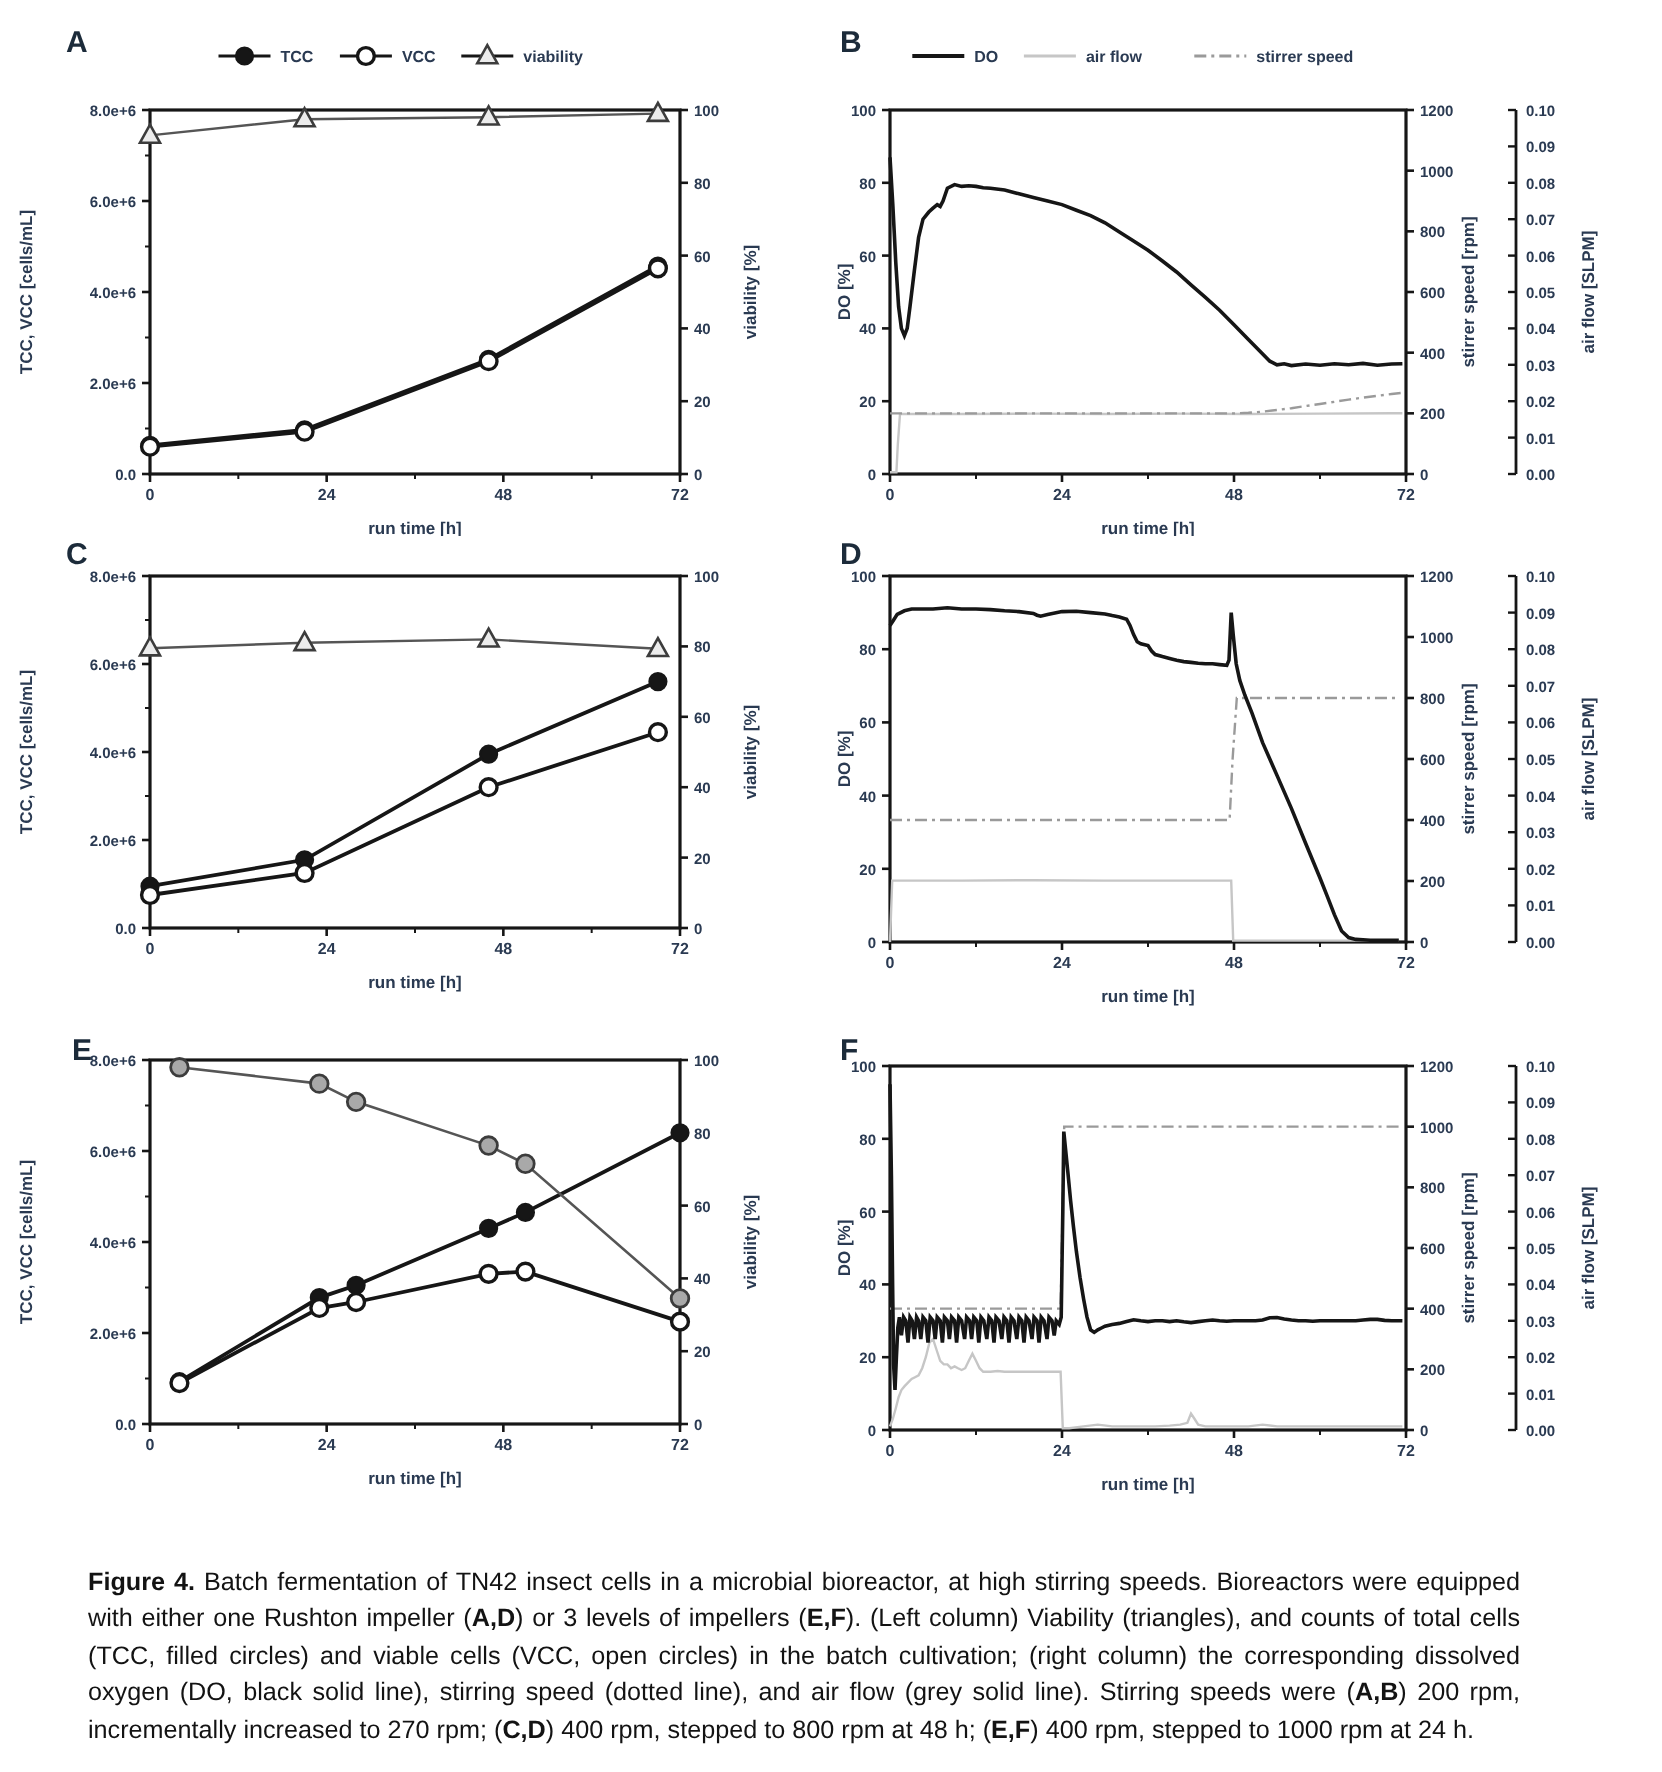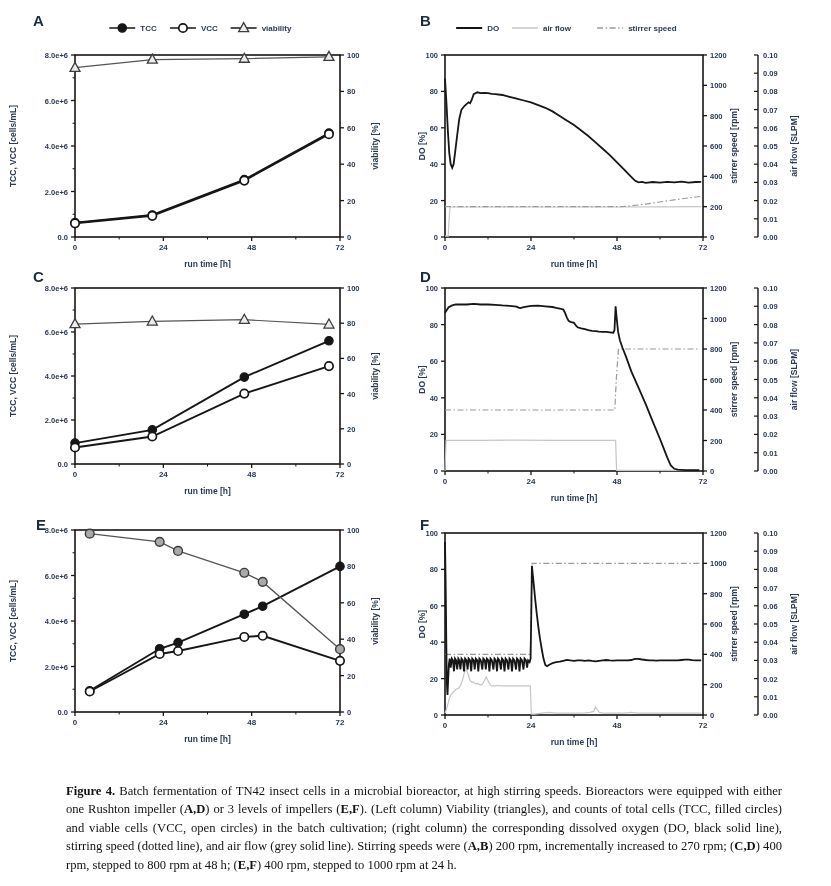--- a/index.html
+++ b/index.html
@@ -2,22 +2,22 @@
 <html><head>
 <meta charset="utf-8">
 <style>
   html,body{margin:0;padding:0;background:#ffffff;}
   .page{position:relative;width:831px;height:886px;background:#ffffff;overflow:hidden;
         font-family:"Liberation Sans",sans-serif;}
   .panel{position:absolute;}
   #panelA{left:0;top:0;}   #panelB{left:415px;top:0;}
   #panelC{left:0;top:268px;} #panelD{left:415px;top:268px;}
   #panelE{left:0;top:515px;} #panelF{left:415px;top:515px;}
-  .caption{position:absolute;left:66px;top:769px;width:716px;
-           font-family:Liberation Serif, serif;font-size:12.6px;line-height:1.47;
+  .caption{position:absolute;left:44px;top:769px;width:716px;
+           font-family:Liberation Sans, sans-serif;font-size:12.6px;line-height:1.47;
            color:#131313;text-align:justify;}
   .caption b{font-weight:bold;}
 </style>
 </head>
 <body>
 
 <div class="page">
   <svg id="panelA" class="panel" width="415" height="268">
       <g>
         <rect x="75" y="55" width="265" height="182" fill="none" stroke="#161616" stroke-width="1.6"></rect>

